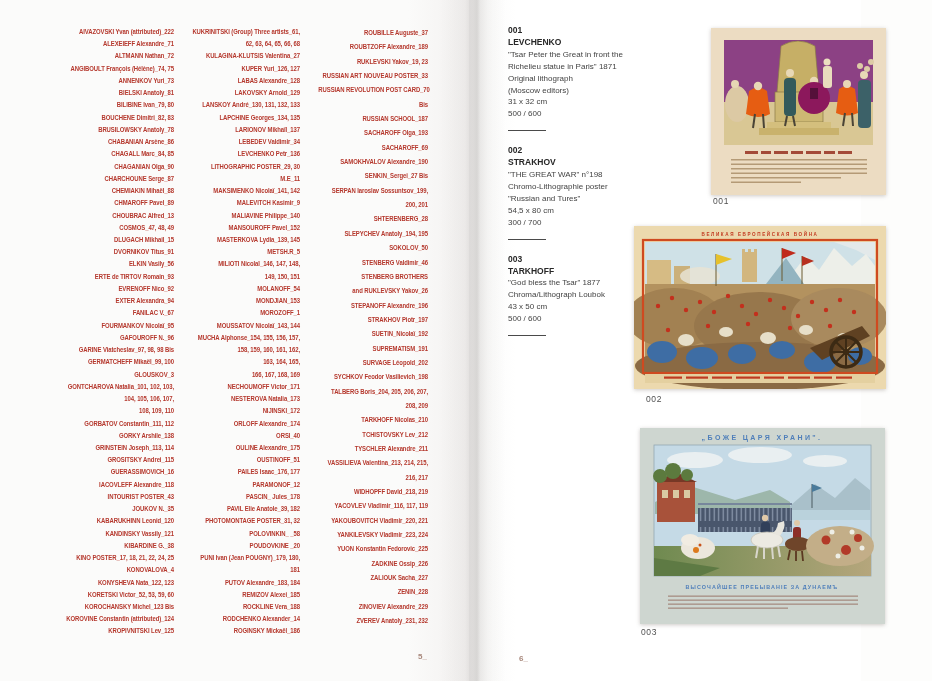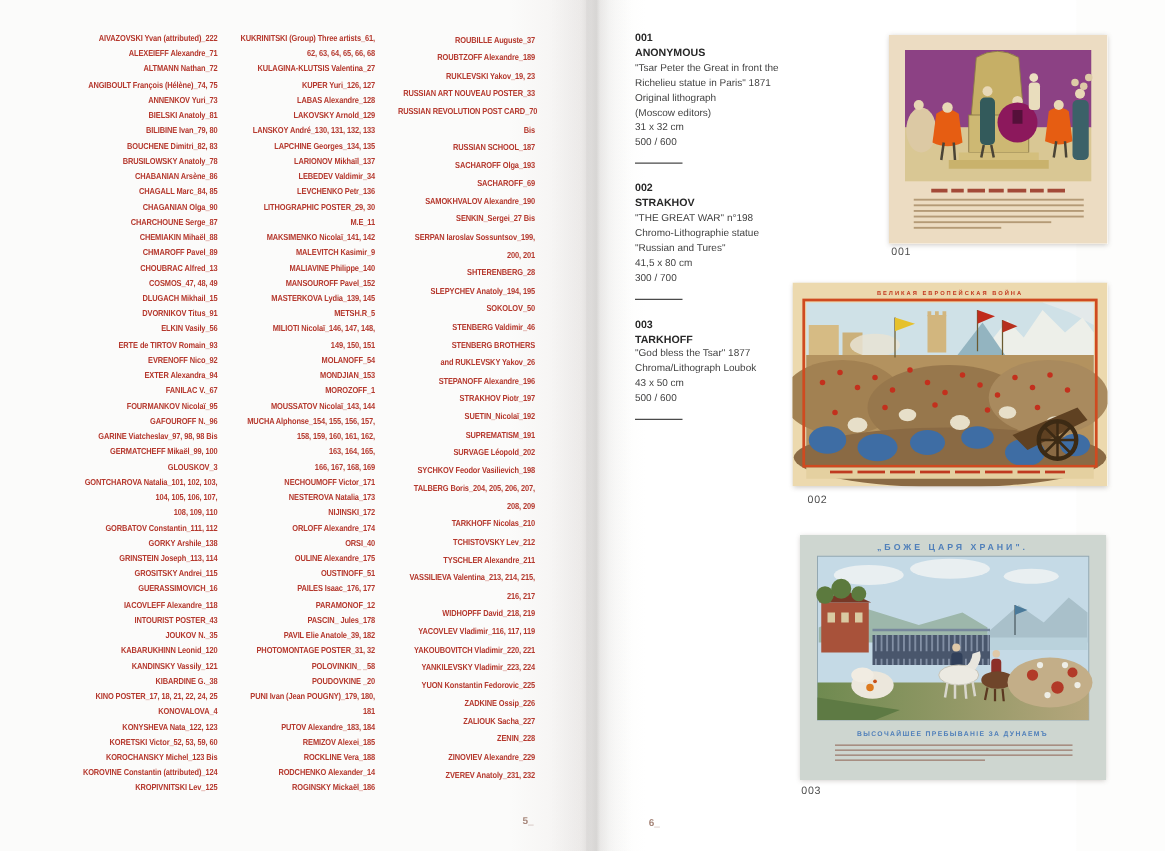--- a/index.html
+++ b/index.html
@@ -204,36 +204,36 @@
       <div class="idx-line">ZINOVIEV Alexandre_229</div>
       <div class="idx-line">ZVEREV Anatoly_231, 232</div>
     </div>
   <div class="page-num page-num-left">5_</div>
 </div>
 
 <div class="page page-right">
   <div class="catalog" id="catalog">
       <div class="entry">
         <div class="e-num">001</div>
-        <div class="e-artist">ANONYMOUS</div>
+        <div class="e-artist">LEVCHENKO</div>
         <div class="e-line">"Tsar Peter the Great in front the</div>
         <div class="e-line">Richelieu statue in Paris" 1871</div>
         <div class="e-line">Original lithograph</div>
         <div class="e-line">(Moscow editors)</div>
         <div class="e-line">31 x 32 cm</div>
         <div class="e-line">500 / 600</div>
       </div>
       <div class="divider"></div>
       <div class="entry">
         <div class="e-num">002</div>
         <div class="e-artist">STRAKHOV</div>
         <div class="e-line">"THE GREAT WAR" n°198</div>
-        <div class="e-line">Chromo-Lithographie statue</div>
+        <div class="e-line">Chromo-Lithographie poster</div>
         <div class="e-line">"Russian and Tures"</div>
-        <div class="e-line">41,5 x 80 cm</div>
+        <div class="e-line">54,5 x 80 cm</div>
         <div class="e-line">300 / 700</div>
       </div>
       <div class="divider"></div>
       <div class="entry">
         <div class="e-num">003</div>
         <div class="e-artist">TARKHOFF</div>
         <div class="e-line">"God bless the Tsar" 1877</div>
         <div class="e-line">Chroma/Lithograph Loubok</div>
         <div class="e-line">43 x 50 cm</div>
         <div class="e-line">500 / 600</div>

